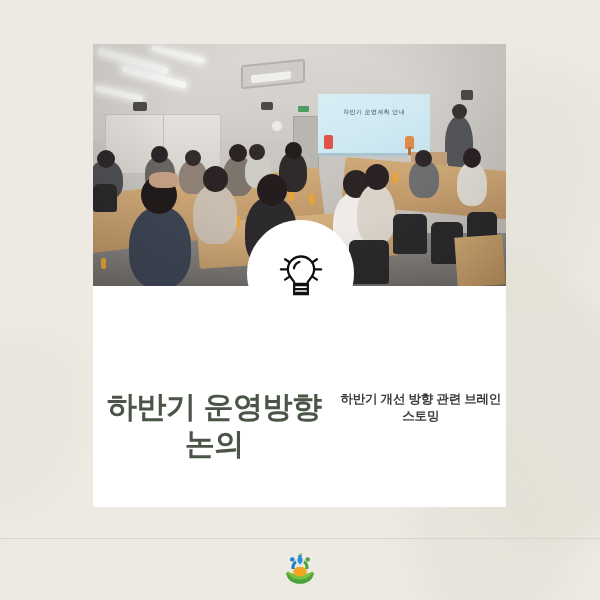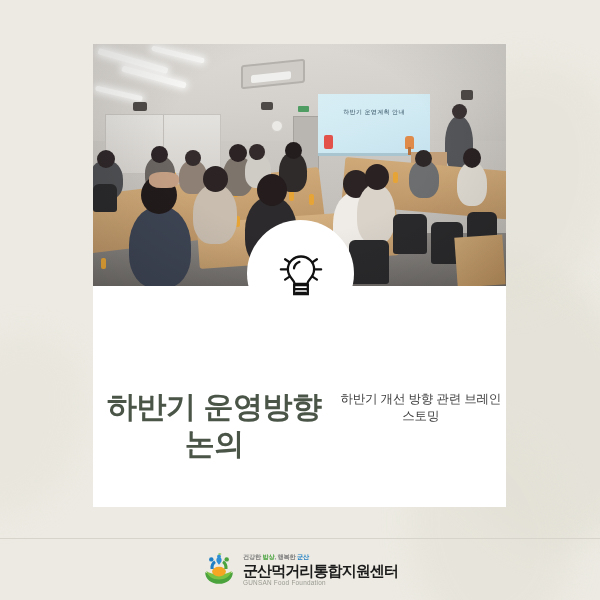--- a/index.html
+++ b/index.html
@@ -183,21 +183,21 @@
     background:#ffffff;
     display:flex; flex-direction:row; align-items:center;
   }
   #title {
     margin-top:57px;
     font-size:30px; font-weight:700; letter-spacing:-0.5px;
     color:#4a5548; text-align:center; line-height:1.25;
   }
   #subtitle {
     margin-top:22px;
-    font-size:12.5px; font-weight:400; letter-spacing:-0.2px;
+    font-size:12.5px; font-weight:700; letter-spacing:-0.2px;
     color:#3c3c3c; text-align:center;
   }
 
   
   #footer-divider {
     position:absolute; left:0; top:538px; width:600px; height:1px;
     background:#d6d4cb;
   }
   #footer {
     position:absolute; left:0; top:539px; width:600px; height:61px;
@@ -373,22 +373,17 @@
           <path d="M48 30c1-7-2-13-7-16l-3 5c3 2 5 6 4 11z" fill="#4aa33d"></path>
           <circle cx="46.5" cy="12" r="4.2" fill="#4aa33d"></circle>
 
           <path d="M32 8c3 0 5 2 5 5 0 4-3 6-5 9-2-3-5-5-5-9 0-3 2-5 5-5z" fill="#2e8fd4"></path>
           <circle cx="32" cy="6.5" r="3.6" fill="#2e8fd4"></circle>
 
           <path d="M30 2c2-2 5-2 7 0-2 2-5 2-7 0z" fill="#7cc242"></path>
         </svg>
       </div>
 
-      <div id="logo-text">
-        <div id="logo-tagline"><span>건강한 </span><span class="hl-green">밥상</span><span>, 행복한 </span><span class="hl-blue">군산</span></div>
-        <div id="logo-name">군산먹거리통합지원센터</div>
-        <div id="logo-en">GUNSAN Food Foundation</div>
-      </div>
 
     </div>
   </div>
 
 </div>
 
 </body></html>

